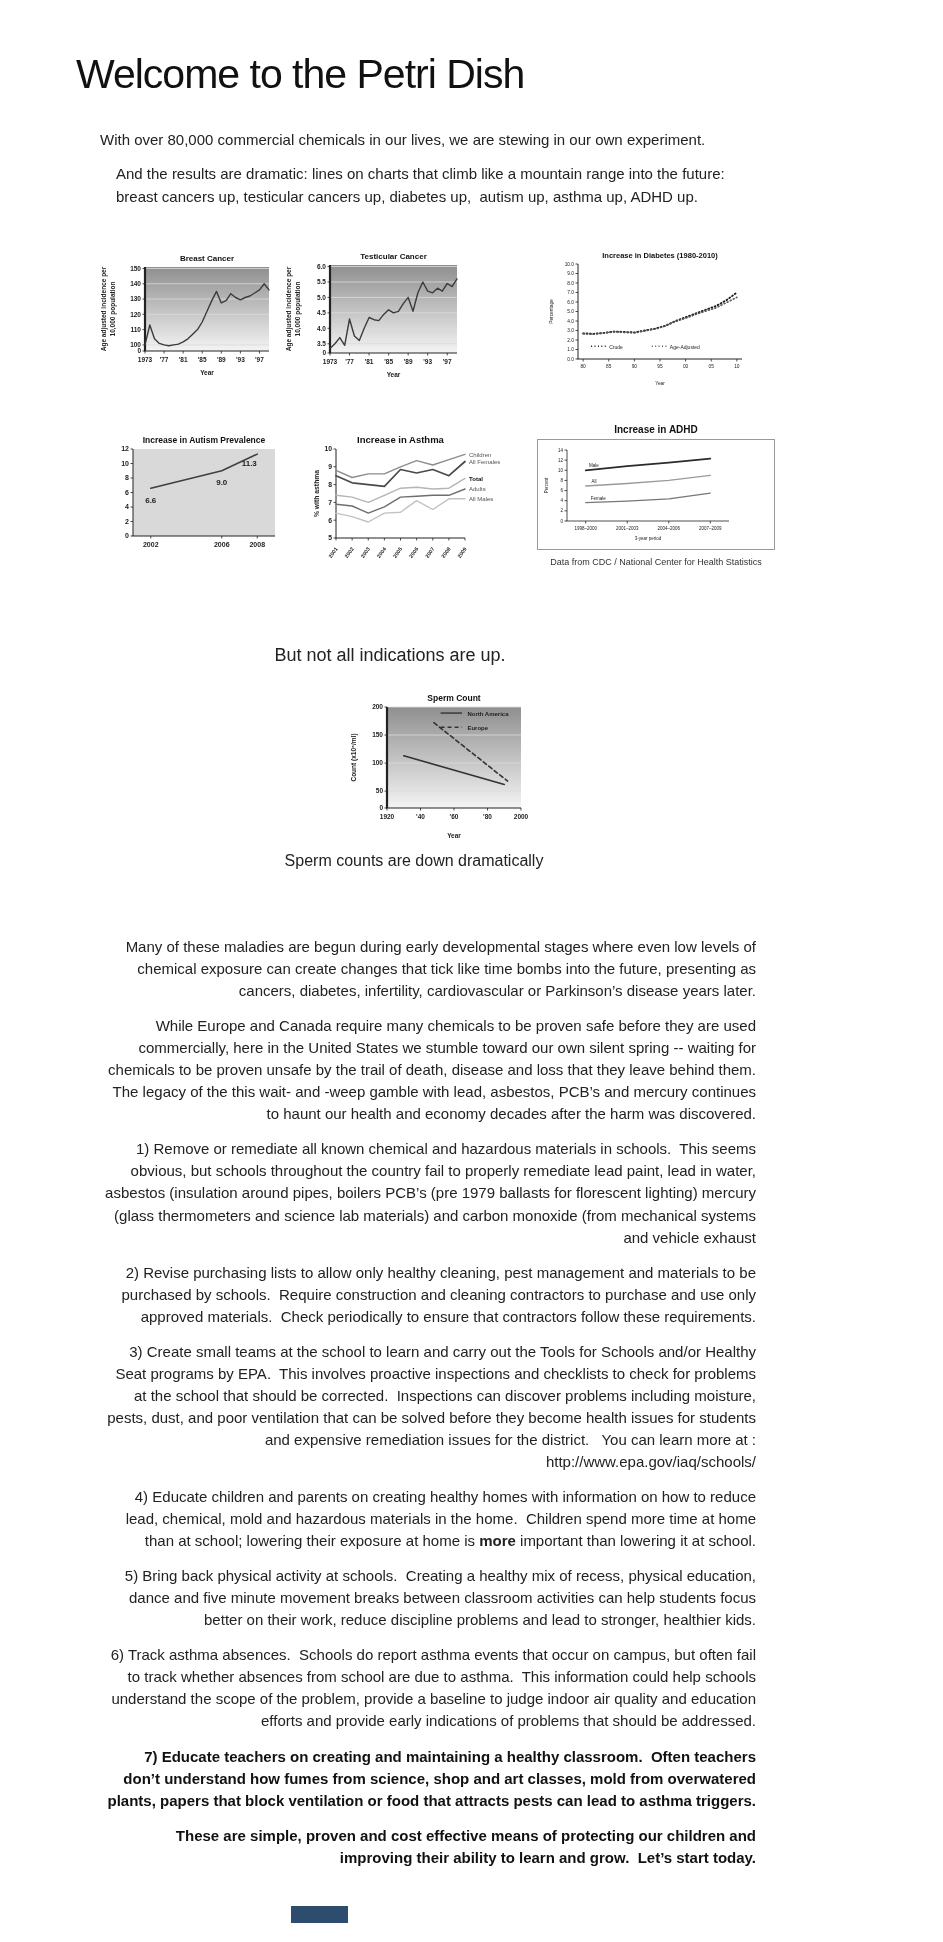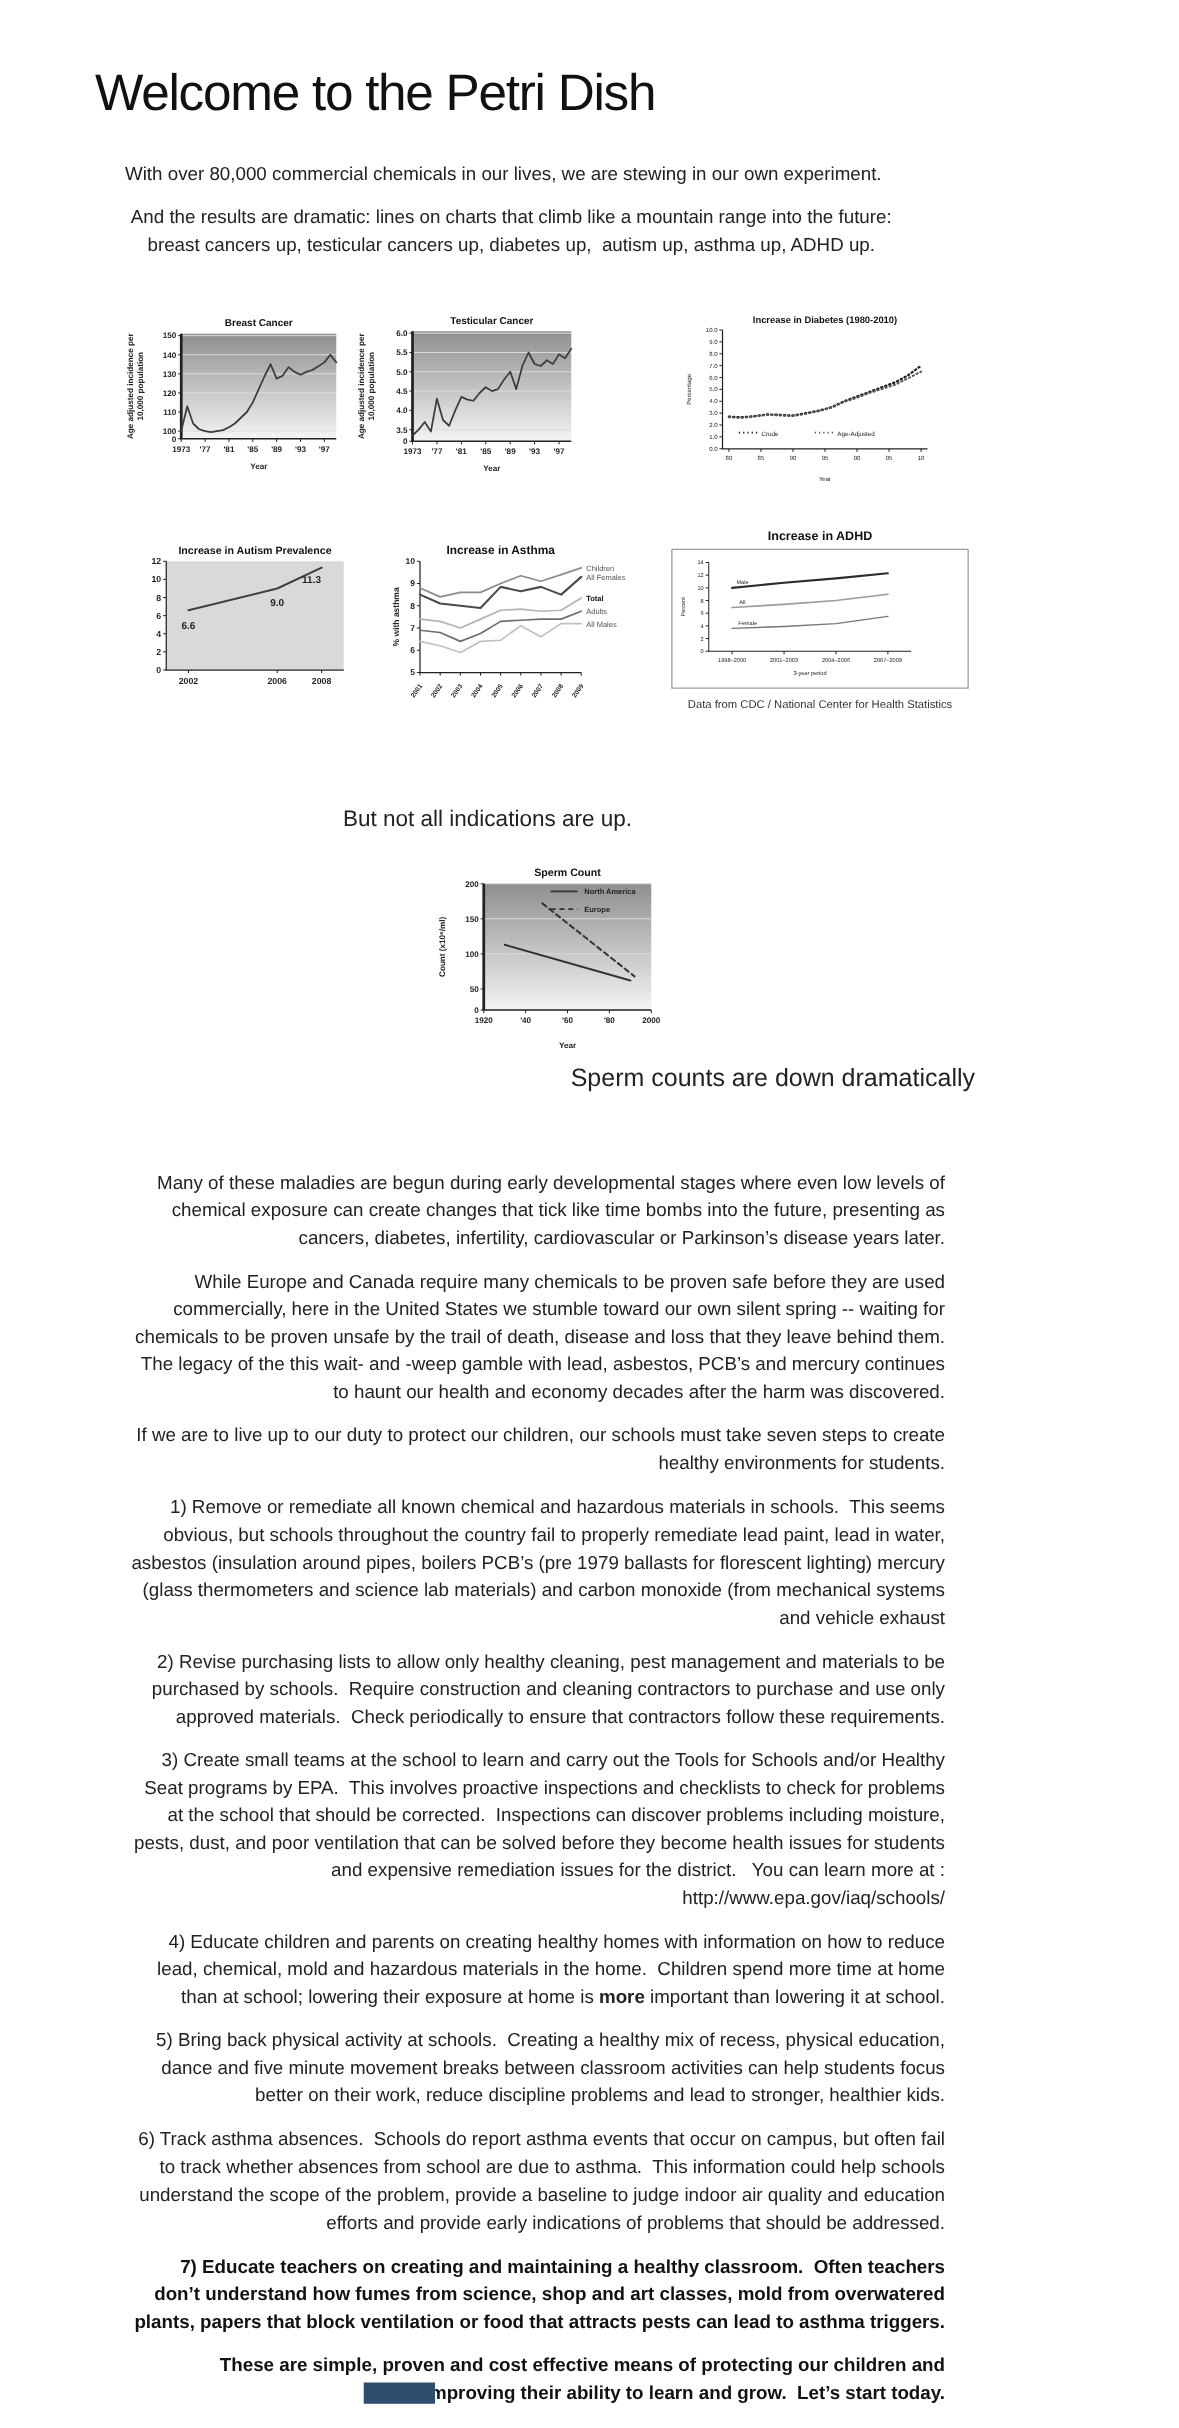--- a/index.html
+++ b/index.html
@@ -2,33 +2,33 @@
 <html><head>
 <meta charset="utf-8">
 <style>
   html,body{margin:0;padding:0;background:#fff;}
   .page{position:relative;width:943px;height:1942px;background:#fff;overflow:hidden;
         font-family:"Liberation Sans",sans-serif;color:#1c1c1c;}
   .abs{position:absolute;}
   .title{left:76px;top:24px;font-size:41px;font-weight:400;letter-spacing:-1px;color:#111;}
   .intro{font-size:15px;line-height:1.5;white-space:pre-wrap;color:#222;}
   .i1{left:100px;top:114px;width:660px;}
-  .i2{left:85px;top:148px;width:648px;text-align:center;}
+  .i2{left:116px;top:148px;width:648px;}
   .c-breast{left:98px;top:252px;}
   .c-test{left:283px;top:250px;}
   .c-diab{left:545px;top:246px;}
   .c-autism{left:108px;top:428px;}
   .c-asthma{left:311px;top:424px;}
   .adhd-wrap{left:537px;top:424px;width:238px;}
   .adhd-title{text-align:center;font-weight:bold;font-size:10px;color:#111;}
   .adhd-box{border:1px solid #9a9a9a;margin-top:4px;background:#fff;padding:2px;}
   .adhd-src{font-size:9px;margin-top:7px;text-align:center;white-space:nowrap;color:#333;}
   .midhead{left:0;top:645px;width:780px;text-align:center;font-size:18px;color:#222;}
   .c-sperm{left:348px;top:690px;}
-  .sperm-cap{left:0;top:852px;width:780px;text-align:right;font-size:20px;color:#222;}
+  .sperm-cap{left:0;top:852px;width:780px;text-align:center;font-size:16px;color:#222;padding-left:24px;}
   .body{left:104px;top:936px;width:652px;font-size:15px;line-height:1.47;color:#222;text-align:right;}
   .body p{margin:0 0 13px 0;white-space:pre-wrap;}
   .body p.semibold{font-weight:600;color:#111;}
   .footbar{left:291px;top:1906px;width:57px;height:17px;}
   svg text{font-family:"Liberation Sans",sans-serif;}
 </style>
 </head>
 <body>
 
 <div class="page">
@@ -351,21 +351,20 @@
         <text x="119.39999999999999" y="25.585" font-size="6" text-anchor="start" fill="#222" font-weight="bold">North America</text>
         <text x="119.39999999999999" y="39.725" font-size="6" text-anchor="start" fill="#222" font-weight="bold">Europe</text>
         <line x1="92.6" y1="23.06" x2="114.04" y2="23.06" stroke="#333333" stroke-width="1.4"></line>
         <line x1="92.6" y1="37.2" x2="114.04" y2="37.2" stroke="#333333" stroke-width="1.4" stroke-dasharray="4 3"></line>
       </svg></div>
   <div class="abs sperm-cap">Sperm counts are down dramatically</div>
 
   <div class="abs body">
       <p>Many of these maladies are begun during early developmental stages where even low levels of chemical exposure can create changes that tick like time bombs into the future, presenting as cancers, diabetes, infertility, cardiovascular or Parkinson’s disease years later.</p>
       <p>While Europe and Canada require many chemicals to be proven safe before they are used commercially, here in the United States we stumble toward our own silent spring -- waiting for chemicals to be proven unsafe by the trail of death, disease and loss that they leave behind them.     The legacy of the this wait- and -weep gamble with lead, asbestos, PCB’s and mercury continues to haunt our health and economy decades after the harm was discovered.</p>
-      <p>If we are to live up to our duty to protect our children, our schools must take seven steps to create healthy environments for students.</p>
       <p>1) Remove or remediate all known chemical and hazardous materials in schools.  This seems obvious, but schools throughout the country fail to properly remediate lead paint, lead in water, asbestos (insulation around pipes, boilers PCB’s (pre 1979 ballasts for florescent lighting) mercury (glass thermometers and science lab materials) and carbon monoxide (from mechanical systems and vehicle exhaust</p>
       <p>2) Revise purchasing lists to allow only healthy cleaning, pest management and materials to be purchased by schools.  Require construction and cleaning contractors to purchase and use only approved materials.  Check periodically to ensure that contractors follow these requirements.</p>
       <p>3) Create small teams at the school to learn and carry out the Tools for Schools and/or Healthy Seat programs by EPA.  This involves proactive inspections and checklists to check for problems at the school that should be corrected.  Inspections can discover problems including moisture, pests, dust, and poor ventilation that can be solved before they become health issues for students and expensive remediation issues for the district.   You can learn more at :  http://www.epa.gov/iaq/schools/</p>
       <p>4) Educate children and parents on creating healthy homes with information on how to reduce lead, chemical, mold and hazardous materials in the home.  Children spend more time at home than at school; lowering their exposure at home is <b>more</b> important than lowering it at school.</p>
       <p>5) Bring back physical activity at schools.  Creating a healthy mix of recess, physical education, dance and five minute movement breaks between classroom activities can help students focus better on their work, reduce discipline problems and lead to stronger, healthier kids.</p>
       <p>6) Track asthma absences.  Schools do report asthma events that occur on campus, but often fail to track whether absences from school are due to asthma.  This information could help schools understand the scope of the problem, provide a baseline to judge indoor air quality and education efforts and provide early indications of problems that should be addressed.</p>
       <p class="semibold">7) Educate teachers on creating and maintaining a healthy classroom.  Often teachers don’t understand how fumes from science, shop and art classes, mold from overwatered plants, papers that block ventilation or food that attracts pests can lead to asthma triggers.</p>
       <p class="semibold">These are simple, proven and cost effective means of protecting our children and improving their ability to learn and grow.  Let’s start today.</p>
     </div>
 

